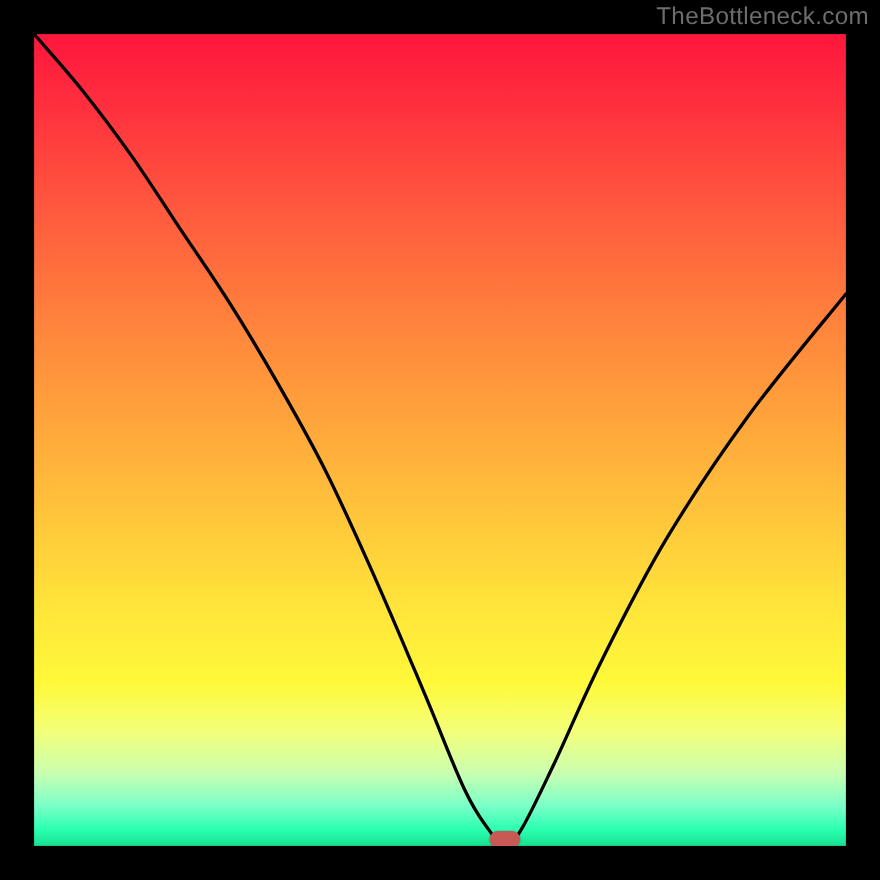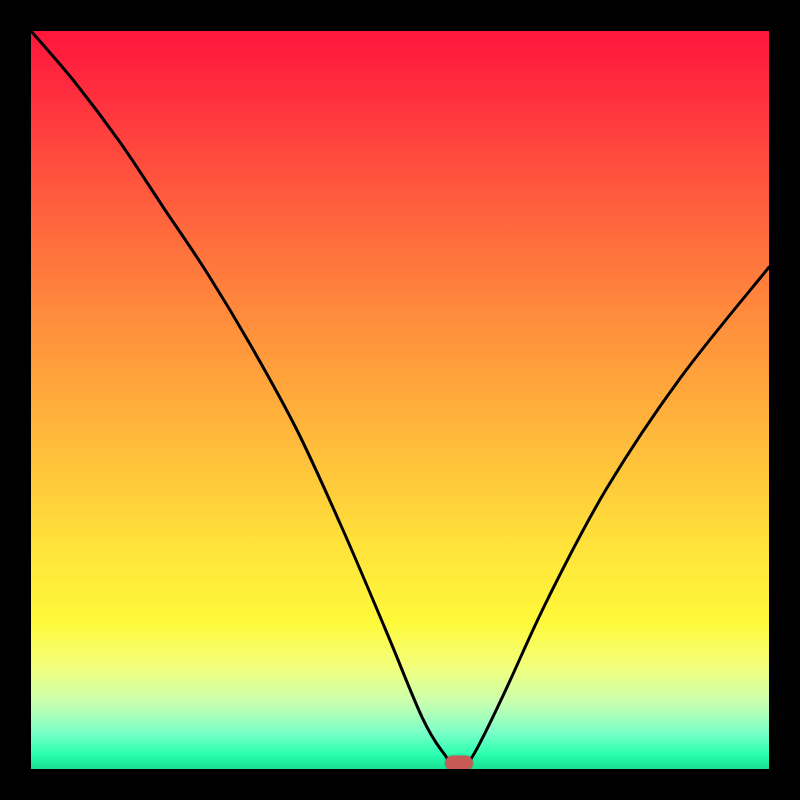--- a/index.html
+++ b/index.html
@@ -69,20 +69,21 @@
     background: #c85a56;
     transform: translate(-50%, -50%);
     box-shadow: 0 0 0 1px rgba(0,0,0,0.1);
   }
 </style>
 </head>
 <body>
 
 <div class="stage">
 
+  <div class="watermark">TheBottleneck.com</div>
 
   <div class="plot">
     <div class="gradient"></div>
 
     <svg class="curve" viewBox="0 0 738 738" preserveAspectRatio="none">
       <path id="curve-path" fill="none" stroke="#000000" stroke-width="3" stroke-linejoin="round" stroke-linecap="round" d="M 0.0 0.0 C 8.0 9.3, 28.3 31.7, 44.3 51.7 C 60.2 71.6, 72.6 88.1, 88.6 110.7 C 104.5 133.3, 116.9 153.2, 132.8 177.1 C 148.8 201.0, 161.2 218.3, 177.1 243.5 C 193.1 268.8, 205.5 289.4, 221.4 317.3 C 237.3 345.2, 249.7 366.6, 265.7 398.5 C 281.6 430.4, 294.0 458.6, 310.0 494.5 C 325.9 530.3, 339.6 563.2, 354.2 597.8 C 368.9 632.3, 380.5 663.8, 391.1 686.3 C 401.8 708.9, 406.6 713.9, 413.3 723.2 C 419.9 732.5, 422.7 738.0, 428.0 738.0 C 433.4 738.0, 434.8 736.5, 442.8 723.2 C 450.8 710.0, 459.0 692.1, 472.3 664.2 C 485.6 636.3, 498.0 605.5, 516.6 568.3 C 535.2 531.1, 551.7 497.4, 575.6 457.6 C 599.6 417.7, 620.2 386.7, 649.4 346.9 C 678.7 307.0, 722.1 256.1, 738.0 236.2"></path>
     </svg>
 
     <div class="marker" id="min-marker" style="left: 428.04px; top: 732px; background: rgb(200, 90, 86);"></div>
   </div>

